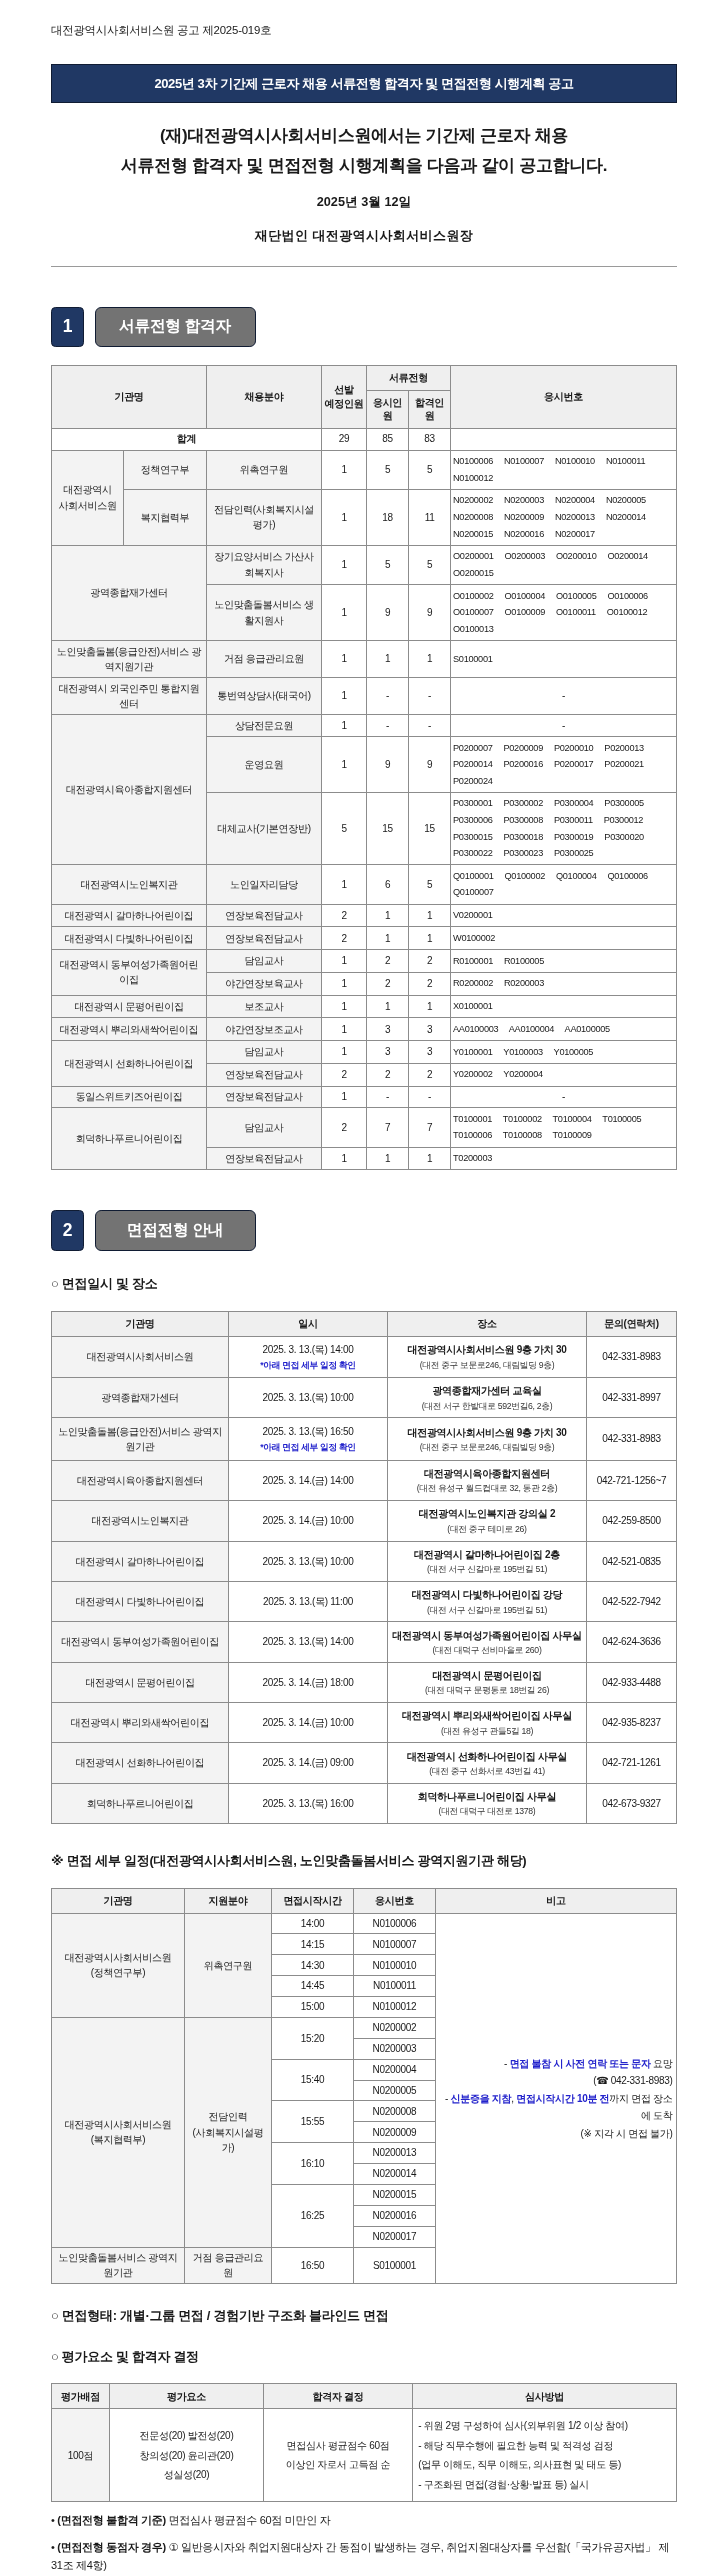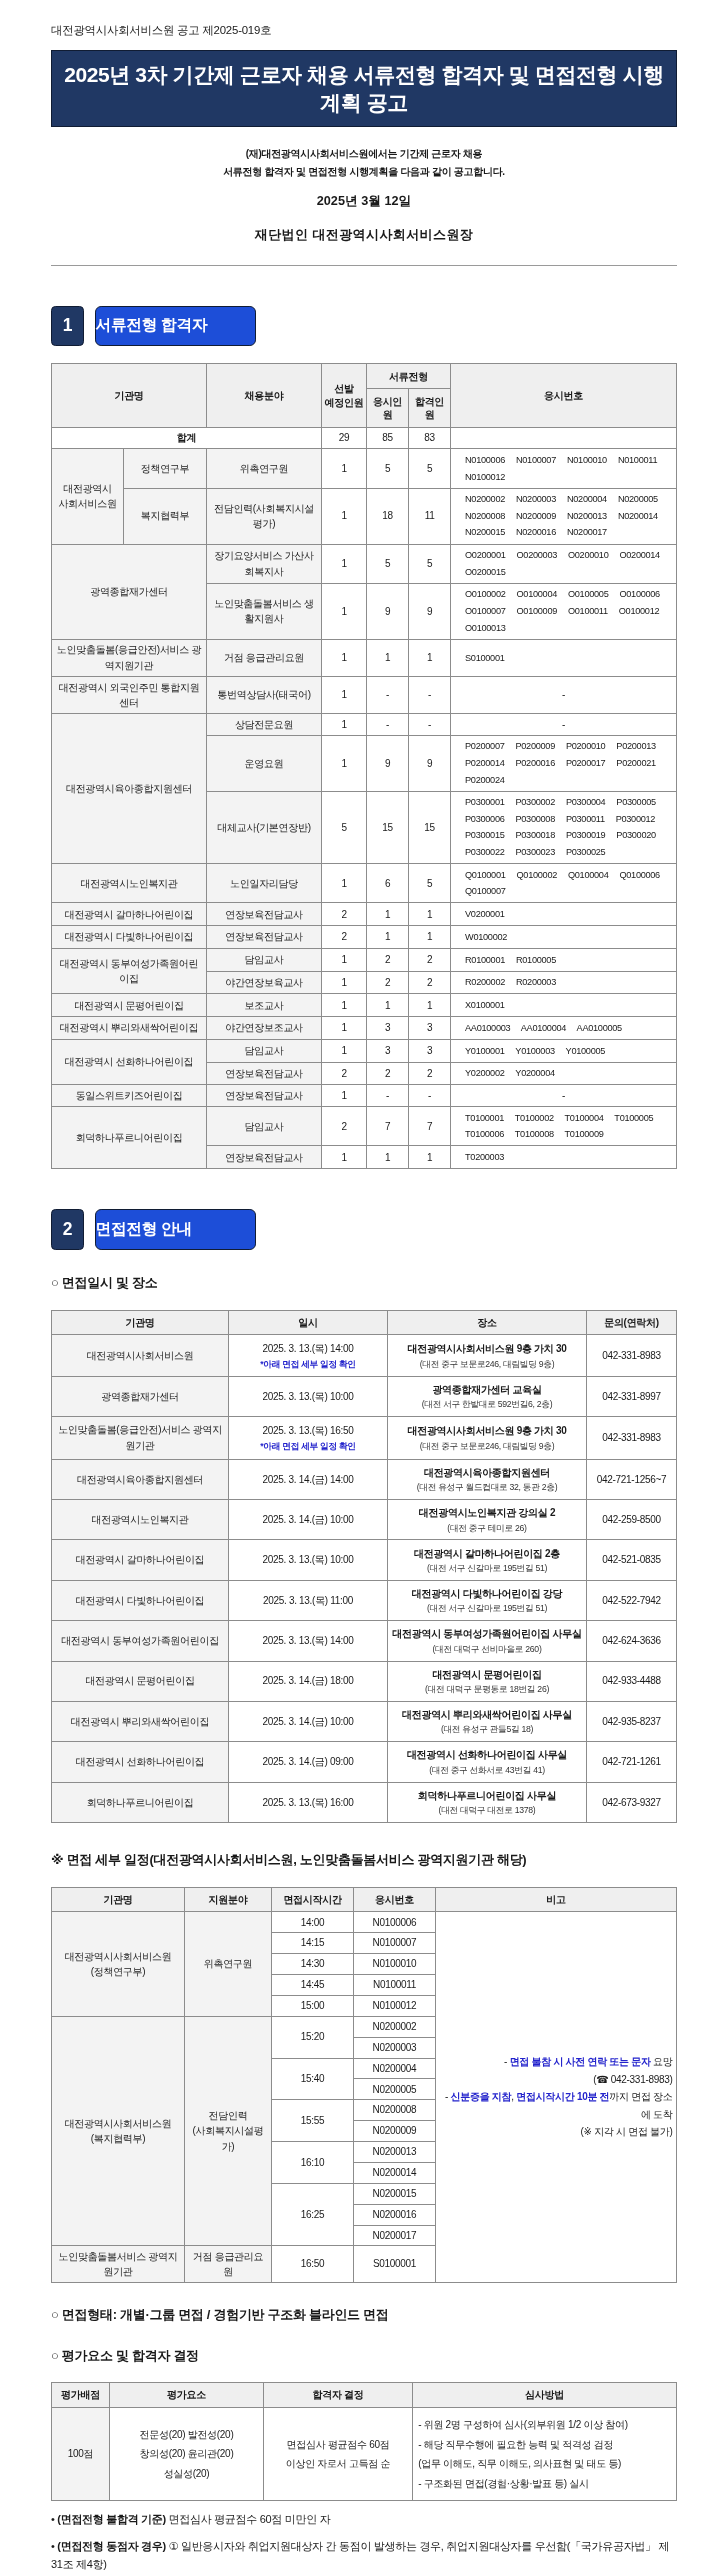--- a/index.html
+++ b/index.html
@@ -1,37 +1,37 @@
 <!DOCTYPE html>
 <html style="font-size:14px"><head>
 <meta charset="utf-8">
 <style>
   html,body{margin:0;padding:0;background:#ffffff;}
   body{width:721px;min-height:2576px;font-family:"Liberation Sans","DejaVu Sans",sans-serif;color:#1a1a1a;}
   .page{padding:23px 44px 35px 51px;}
   .notice-no{font-size:11.4px;font-weight:normal;letter-spacing:-0.2px;}
-  .title-bar{margin-top:12px;background:#203864;color:#fff;text-align:center;font-size:21px;font-weight:bold;padding:9.6px 3.5px;border:0.9px solid #101c33;letter-spacing:-0.4px;}
-  .intro{margin-top:17.5px;text-align:center;font-size:10px;font-weight:bold;line-height:1.8;letter-spacing:-0.3px;}
+  .title-bar{margin-top:26px;background:#203864;color:#fff;text-align:center;font-size:13px;font-weight:bold;padding:9.6px 3.5px;border:0.9px solid #101c33;letter-spacing:-0.4px;}
+  .intro{margin-top:17.5px;text-align:center;font-size:17px;font-weight:bold;line-height:1.8;letter-spacing:-0.3px;}
   .date-line{margin-top:12.2px;text-align:center;font-size:12.7px;font-weight:bold;}
   .issuer{margin-top:15.7px;text-align:center;font-size:13px;font-weight:bold;letter-spacing:0.4px;}
   hr.rule{margin-top:21px;border:none;border-top:0.9px solid #9a9a9a;}
   .sec-head{margin-top:40px;display:flex;gap:10.5px;align-items:stretch;}
   .sec-num{background:#203864;color:#fff;font-size:17.5px;font-weight:bold;width:31px;display:flex;align-items:center;justify-content:center;border-radius:4.4px;border:0.9px solid #101c33;}
-  .sec-title{background:#1d4ed8;color:#fff;font-size:15.7px;font-weight:bold;padding:8.7px 0;width:159px;text-align:left;border-radius:6.1px;border:0.9px solid #101c33;letter-spacing:-0.3px;}
+  .sec-title{background:#737373;color:#fff;font-size:15.7px;font-weight:bold;padding:8.7px 0;width:159px;text-align:center;border-radius:6.1px;border:0.9px solid #101c33;letter-spacing:-0.3px;}
   .tbl-wrap{margin-top:17.5px;}
   table{width:100%;border-collapse:collapse;table-layout:fixed;border:1.7px solid #595959;}
   th,td{border:0.9px solid #8c8c8c;padding:2.6px 3.5px;font-size:10px;text-align:center;vertical-align:middle;letter-spacing:-0.3px;}
   th{background:#efefef;font-weight:bold;padding:5.2px 1.7px;}
   td .cell-main{white-space:pre-line;line-height:1.55;}
   th .cell-main{white-space:pre-line;line-height:1.35;}
   .g{background:#f3f3f3;}
   .b .cell-main{font-weight:bold;}
   .cell-sub{font-size:8.7px;color:#333;line-height:1.45;margin-top:0.9px;}
   .cell-note{color:#2323cc;font-size:8.7px;font-weight:bold;margin-top:2.6px;}
-  .num{text-align:left;padding-left:14px;}
+  .num{text-align:left;padding-left:2px;}
   .num .cell-main{word-spacing:8.7px;font-size:9.2px;line-height:1.8;}
   .left{text-align:left;padding-left:7px;}
   .rich-line{font-size:10px;line-height:1.75;text-align:right;padding-left:3.5px;}
   .bl{color:#2323cc;font-weight:bold;}
   .t2 td{padding:5.2px 3.5px;}
   .t3 td{padding:2.2px 3.5px;}
   .t4 td{padding:7px 5.2px;}
   .t4 td .cell-main{line-height:1.95;}
   .sub-head{margin-top:24.5px;font-size:13px;font-weight:bold;letter-spacing:-0.3px;}
   .detail-head{margin-top:28px;font-size:13px;font-weight:bold;letter-spacing:-0.3px;}

